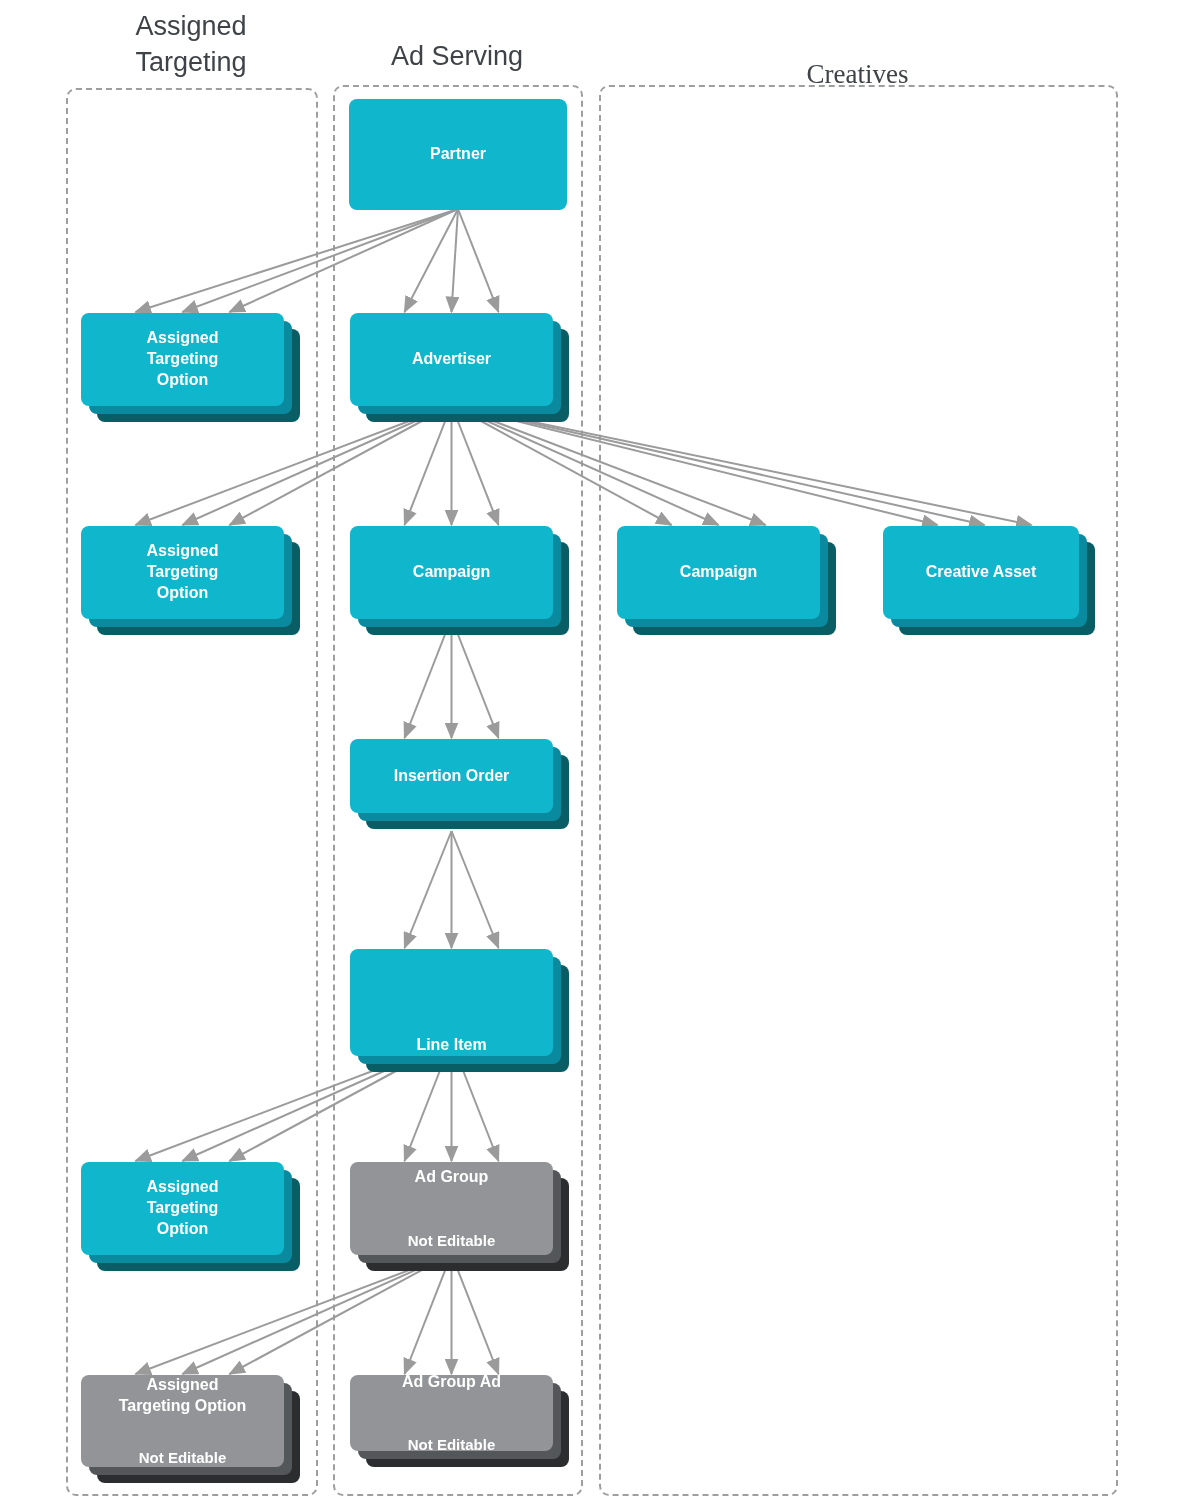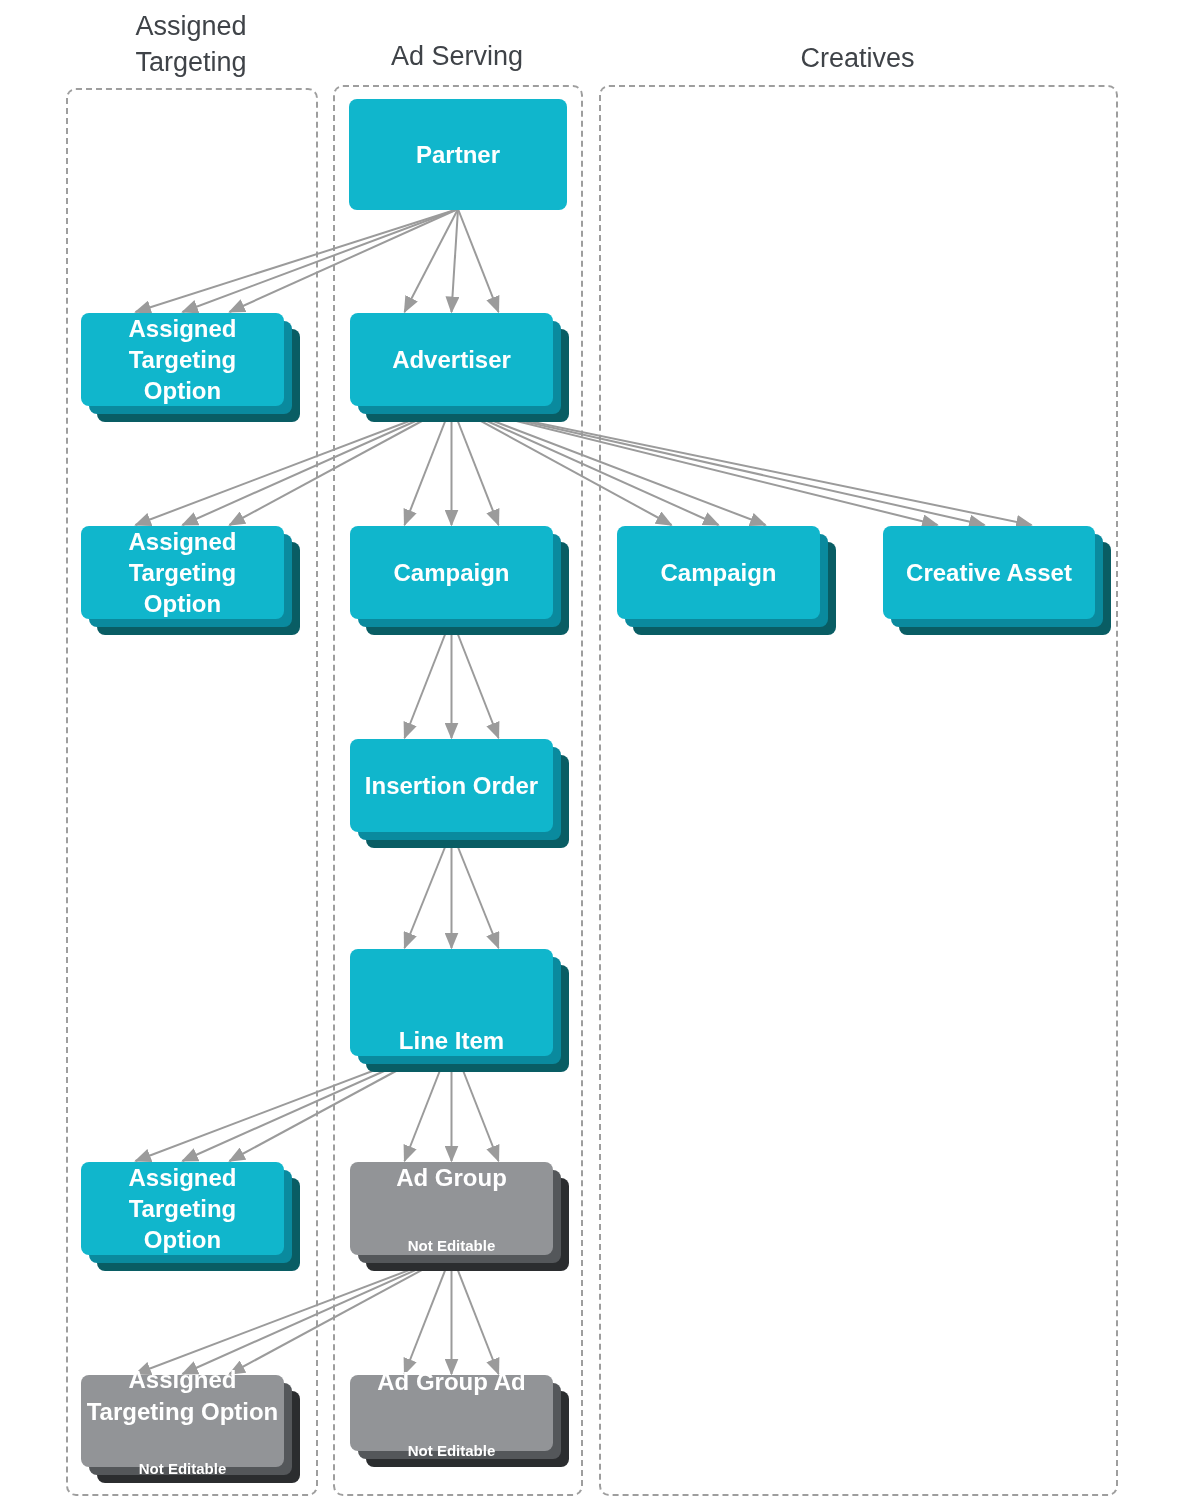--- a/index.html
+++ b/index.html
@@ -29,21 +29,21 @@
     position: absolute;
     z-index: 2;
     color: var(--heading, #3f4348);
     font-size: 27px;
     line-height: 1.35;
     text-align: center;
     white-space: pre-line;
   }
   #hdr-assigned-targeting { left: 66px;  top: 8px;  width: 250px; }
   #hdr-ad-serving         { left: 333px; top: 38px; width: 248px; }
-  #hdr-creatives          { left: 599px; top: 40px; width: 517px; }
+  #hdr-creatives          { left: 599px; top: 56px; width: 517px; font-family: Liberation Serif, serif; }
 
   
   #edges {
     position: absolute;
     left: 0; top: 0;
     width: 1184px; height: 1508px;
     z-index: 1;
     pointer-events: none;
   }
   #edges line { stroke: var(--arrow, #9b9b9b); stroke-width: 2; }
@@ -63,42 +63,42 @@
   }
   .box.teal { background: var(--teal, #10b6cc); }
   .box.teal.stacked {
     box-shadow: 8px 8px 0 var(--teal-mid, #0a8a9e), 16px 16px 0 var(--teal-dark, #095d64);
   }
   .box.gray { background: var(--gray, #929497); gap: 25px; }
   .box.gray.stacked {
     box-shadow: 8px 8px 0 var(--gray-mid, #54575a), 16px 16px 0 var(--gray-dark, #2b2d2f);
   }
   .box-label {
-    font-size: 24px;
+    font-size: 16px;
     font-weight: bold;
     line-height: 1.3;
     white-space: pre-line;
   }
   .box-sub {
     font-size: 15px;
     font-weight: bold;
     line-height: 1.2;
   }
   .box-sub.gap-lg { margin-top: 19px; }
   .box-sub.gap-sm { margin-top: 8px; }
 
   
   #b-partner         { left: 349px; top: 99px;   width: 218px; height: 111px; }
   #b-ato-advertiser  { left: 81px;  top: 313px;  width: 203px; height: 93px; }
   #b-advertiser      { left: 350px; top: 313px;  width: 203px; height: 93px; }
   #b-ato-campaign    { left: 81px;  top: 526px;  width: 203px; height: 93px; }
   #b-campaign        { left: 350px; top: 526px;  width: 203px; height: 93px; }
   #b-creative        { left: 617px; top: 526px;  width: 203px; height: 93px; }
-  #b-creative-asset  { left: 883px; top: 526px;  width: 212px; height: 93px; }
-  #b-insertion-order { left: 350px; top: 739px;  width: 203px; height: 93px; }
+  #b-creative-asset  { left: 883px; top: 526px;  width: 196px; height: 93px; }
+  #b-insertion-order { left: 350px; top: 739px;  width: 203px; height: 74px; }
   #b-line-item       { left: 350px; top: 949px;  width: 203px; height: 107px; justify-content: flex-end; }
   #b-ato-line-item   { left: 81px;  top: 1162px; width: 203px; height: 93px; }
   #b-ad-group        { left: 350px; top: 1162px; width: 203px; height: 93px; }
   #b-ato-not-editable{ left: 81px;  top: 1375px; width: 203px; height: 92px; }
   #b-ad-group-ad     { left: 350px; top: 1375px; width: 203px; height: 76px; }
 </style>
 </head>
 <body>
 
 <div id="canvas">

